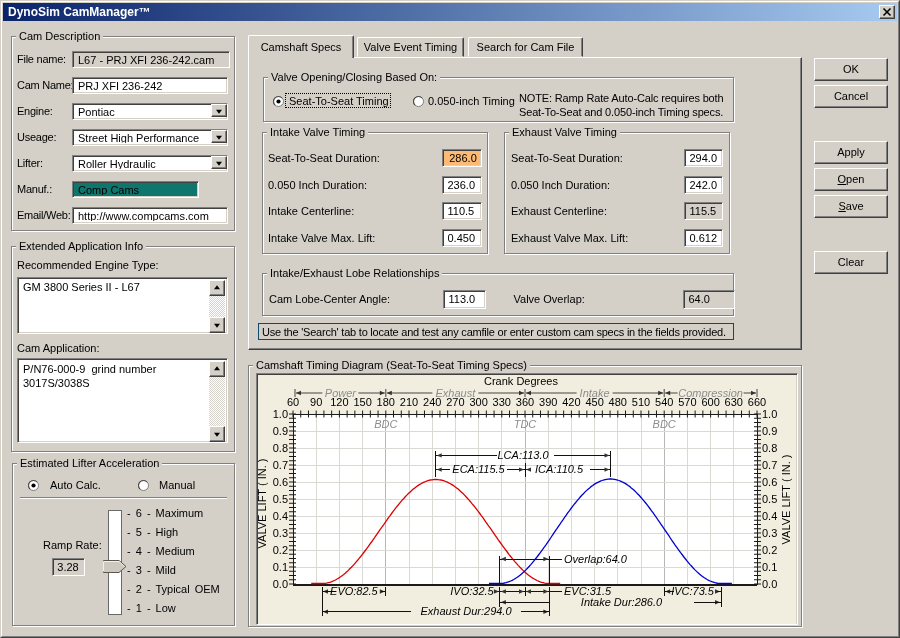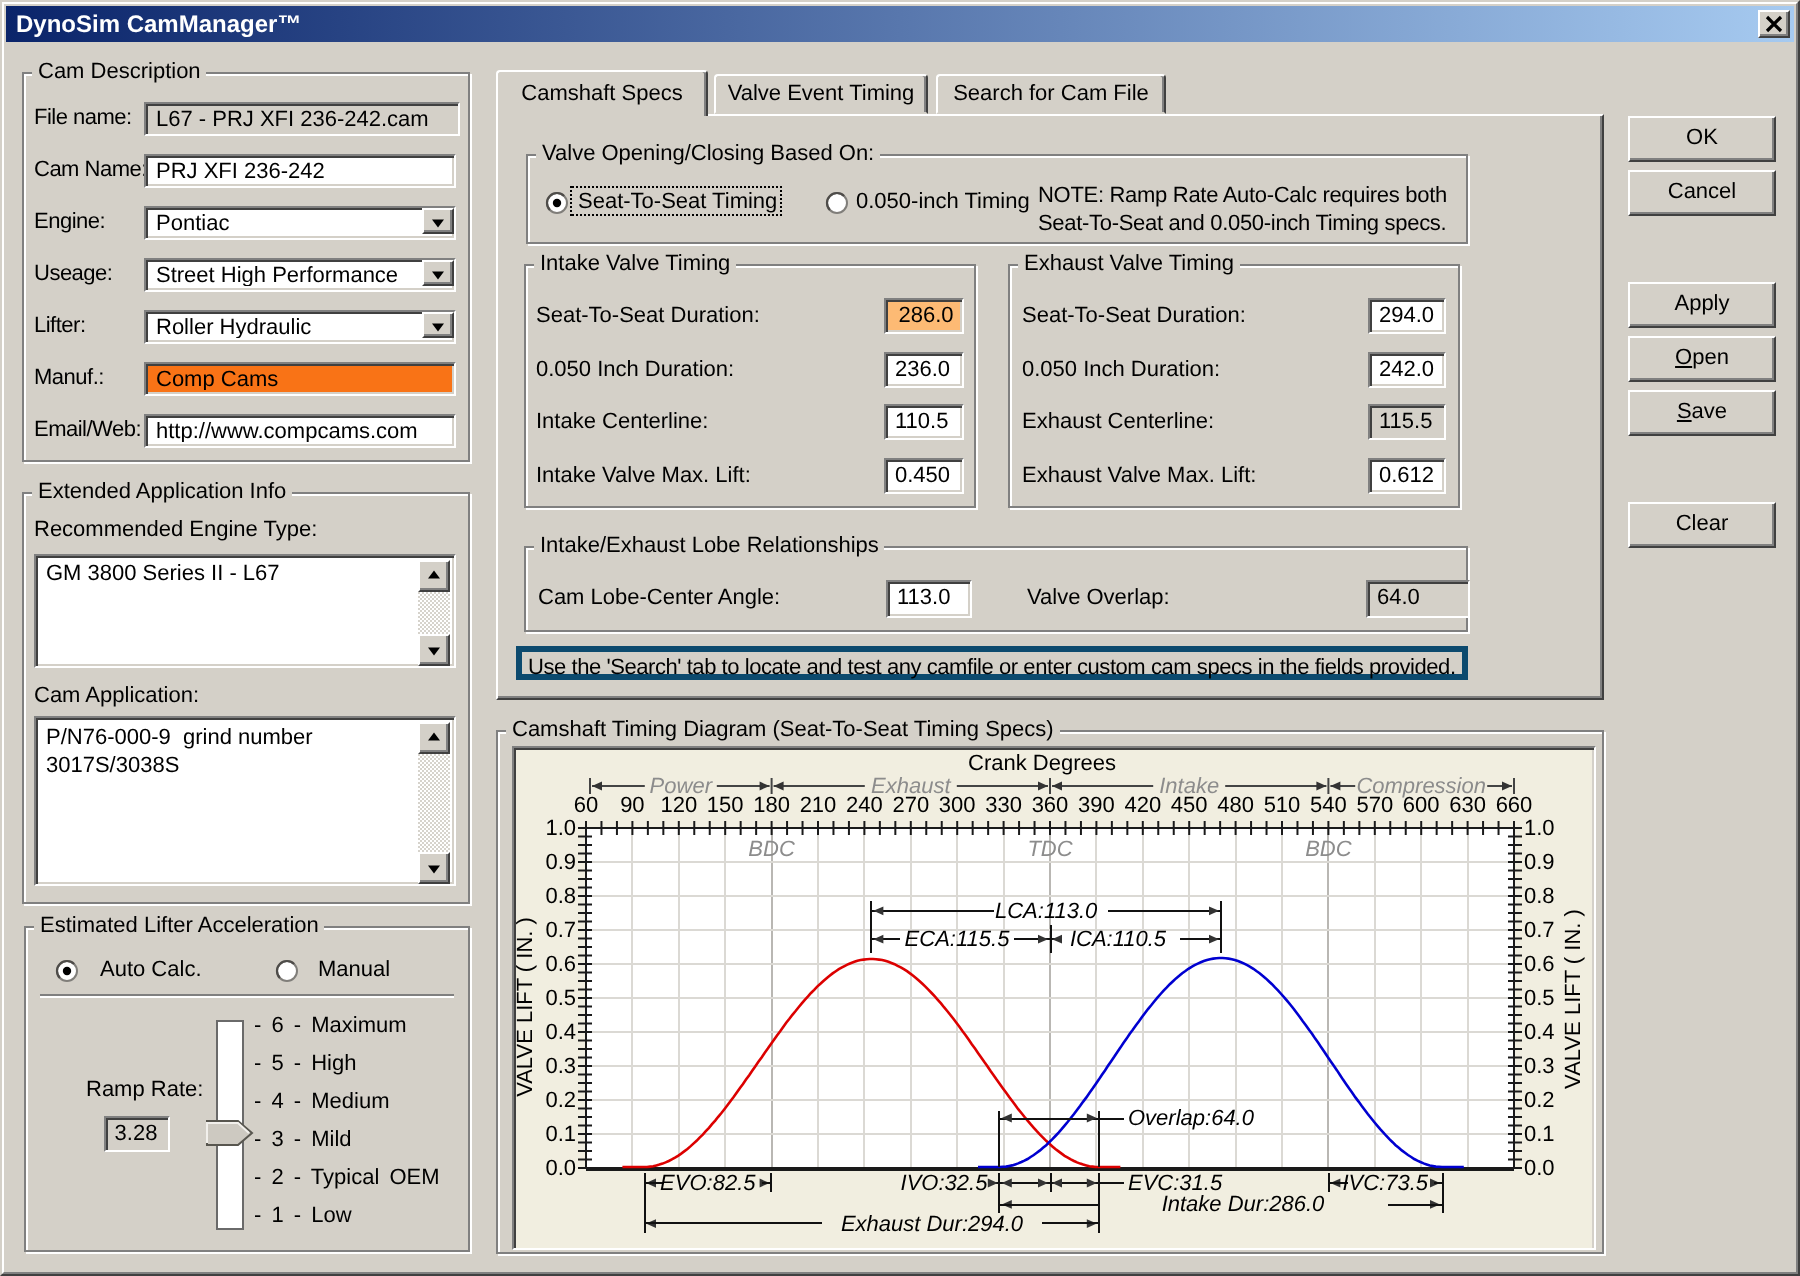--- a/index.html
+++ b/index.html
@@ -69,21 +69,21 @@
     </div>
   </div>
 <div class="lab" style="left:17px;top:157px;letter-spacing:-0.25px">Lifter:</div>
 <div class="sk" style="left:72px;top:155px;width:156px;height:17px;background:#fff">
     <div class="skt" style="padding-left:3px">Roller Hydraulic</div>
     <div class="cbtn">
       <span class="dn"></span>
     </div>
   </div>
 <div class="lab" style="left:17px;top:183px;letter-spacing:-0.25px">Manuf.:</div>
-<div class="sk " style="left:72px;top:181px;width:156px;height:17px;background:#f97316;">
+<div class="sk " style="left:72px;top:181px;width:127px;height:17px;background:#0f766e;">
     <div class="skt" style="padding-left:3px;">Comp Cams</div>
   </div>
 <div class="lab" style="left:17px;top:209px;letter-spacing:-0.25px">Email/Web:</div>
 <div class="sk " style="left:72px;top:207px;width:156px;height:17px;background:#fff;">
     <div class="skt" style="padding-left:3px;">http://www.compcams.com</div>
   </div>
 
 <div class="gb" style="left:11px;top:246px;width:224px;height:206px">
     <span class="gbl" style="left:4px">Extended Application Info</span>
   </div>
@@ -216,21 +216,21 @@
   </div>
 <div class="lab" style="left:269px;top:293px">Cam Lobe-Center Angle:</div>
 <div class="sk " style="left:442.5px;top:290px;width:43px;height:18.5px;background:#fff;text-decoration:underline;">
     <div class="skt" style="padding-left:3px;">113.0</div>
   </div>
 <div class="lab" style="left:513.5px;top:293px">Valve Overlap:</div>
 <div class="sk " style="left:682.5px;top:290px;width:52px;height:18.5px;background:#d4d0c8;">
     <div class="skt" style="padding-left:3px;">64.0</div>
   </div>
 
-<div style="position:absolute;left:258px;top:322.5px;width:476px;height:17px;border:3px solid #0c4a6e">
+<div style="position:absolute;left:258px;top:322.5px;width:476px;height:17px;border:1px solid #0c4a6e">
 <div class="lab" style="left:3px;top:2px;letter-spacing:-0.22px">Use the 'Search' tab to locate and test any camfile or enter custom cam specs in the fields provided.</div>
   </div>
 
 <div class="btn" style="left:814px;top:58px;width:74px;height:23px">
     <div>OK</div>
   </div>
 <div class="btn" style="left:814px;top:85px;width:74px;height:23px">
     <div>Cancel</div>
   </div>
 <div class="btn" style="left:814px;top:141px;width:74px;height:23px">

